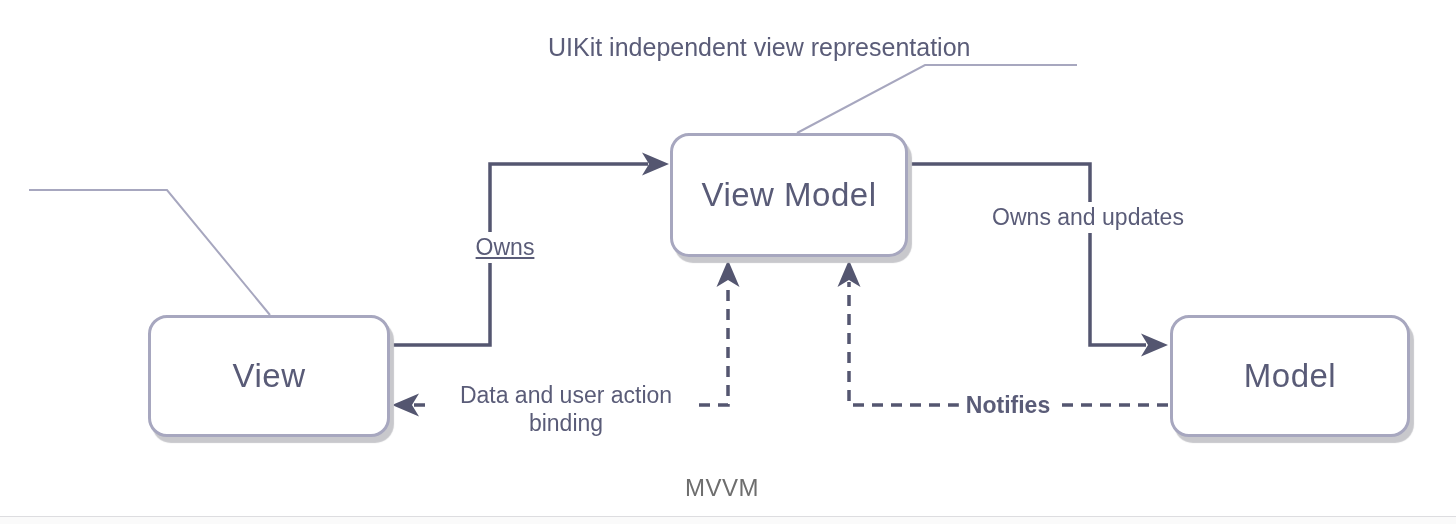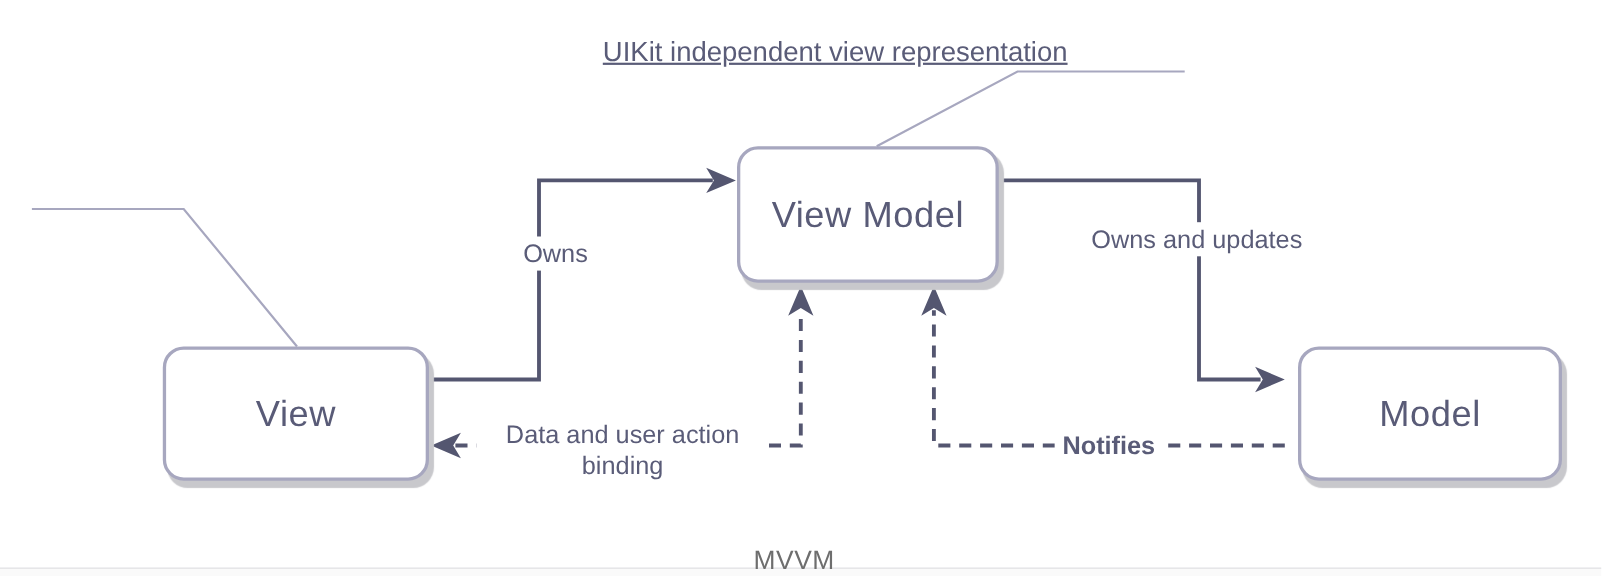--- a/index.html
+++ b/index.html
@@ -30,59 +30,57 @@
     box-shadow: 4px 6px 1px #c8c8cc;
     display: flex;
     align-items: center;
     justify-content: center;
     font-size: 33px;
     color: #595b77;
     letter-spacing: 0.5px;
   }
   .node-view   { left: 148px;  top: 315px; width: 236px; height: 116px; }
   .node-vm     { left: 670px;  top: 133px; width: 232px; height: 118px; }
-  .node-model  { left: 1170px; top: 315px; width: 234px; height: 116px; margin-left: 10px; }
+  .node-model  { left: 1170px; top: 315px; width: 234px; height: 116px; }
 
   .annotation {
     position: absolute;
     z-index: 3;
     font-size: 25px;
     color: #5a5c78;
     white-space: nowrap;
-    text-decoration: underline;
   }
   .ann-view { left: 32px;  top: 150px; }
   .ann-vm   { left: 548px; top: 33px; }
 
   .edge-label {
     position: absolute;
     z-index: 3;
     font-size: 23px;
     color: #5a5c78;
     background: #ffffff;
     white-space: nowrap;
     padding: 2px 7px;
     transform: translateX(-50%);
     text-align: center;
   }
-  .lbl-owns     { left: 505px;  top: 215px; }
+  .lbl-owns     { left: 505px;  top: 232px; text-decoration: underline; }
   .lbl-ownsupd  { left: 1088px; top: 202px; }
   .lbl-binding  { left: 566px;  top: 379px; white-space: normal; width: 252px; line-height: 28px; }
   .lbl-notifies { left: 1008px; top: 390px; font-weight: bold; }
 
   .caption {
     position: absolute;
     z-index: 3;
     left: 722px;
     top: 474px;
     transform: translateX(-50%);
     font-size: 24px;
     color: #6e6e6e;
     letter-spacing: 0.5px;
-    margin-top: 22px;
   }
   .bottom-strip {
     position: absolute;
     z-index: 0;
     left: 0; right: 0;
     top: 516px; bottom: 0;
     background: #fafafa;
     border-top: 1px solid #dddde0;
   }
 </style>

